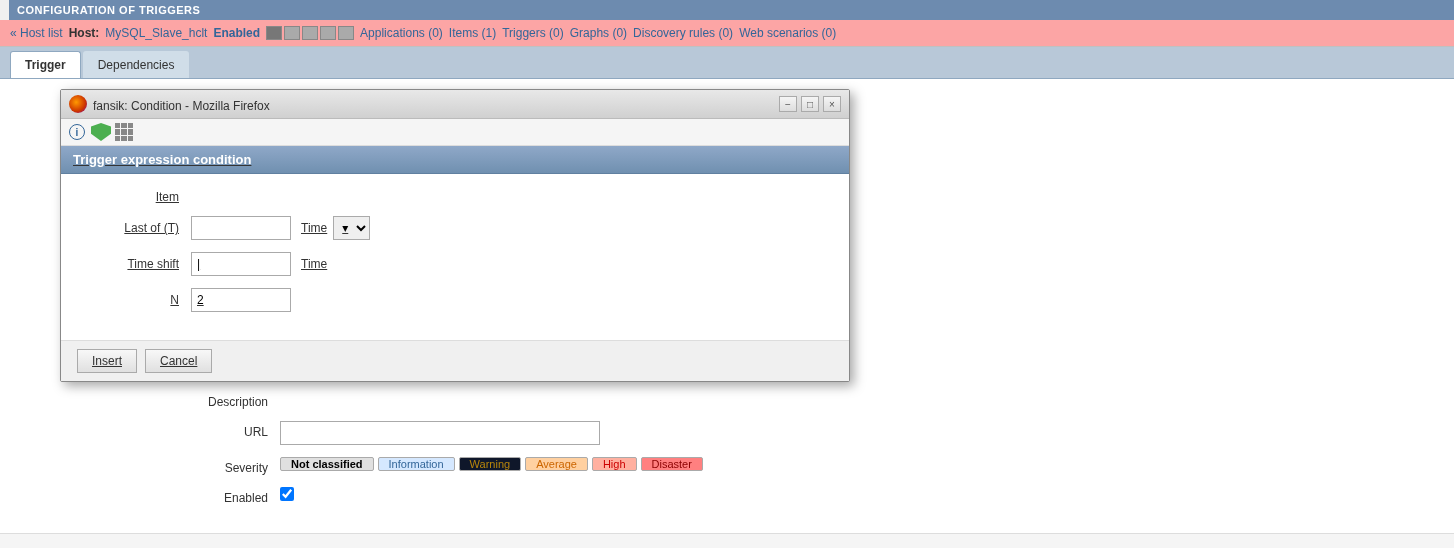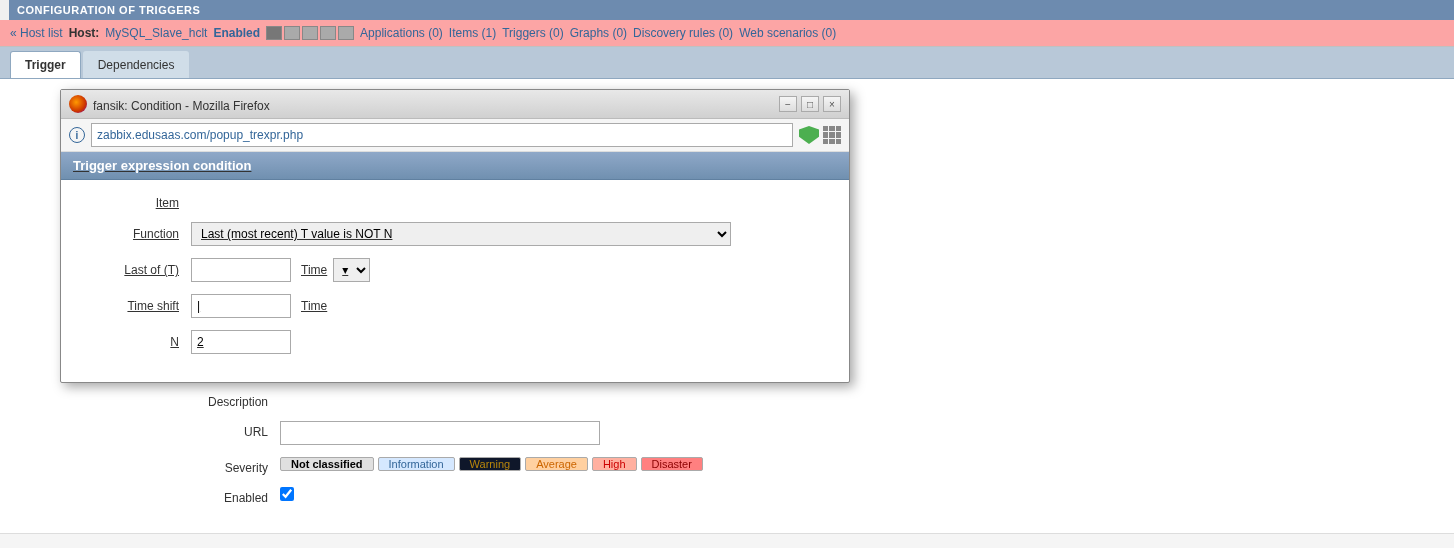--- a/index.html
+++ b/index.html
@@ -374,21 +374,20 @@
       </div>
       <div class="popup-titlebar-controls">
         <button class="titlebar-btn">−</button>
         <button class="titlebar-btn">□</button>
         <button class="titlebar-btn">×</button>
       </div>
     </div>
 
     <div class="popup-urlbar">
       <div class="url-info-icon">i</div>
-      <input type="text" class="url-input" value="zabbix.edusaas.com/popup_trexpr.php" style="">
       <div class="url-right-icons">
         <span class="shield-icon"></span>
         <div class="grid-icon">
           <span></span>
             <span></span>
             <span></span>
           <span></span>
             <span></span>
             <span></span>
           <span></span>
@@ -400,28 +399,20 @@
 
     <div class="popup-content">
       <div class="popup-section-title">Trigger expression condition</div>
 
       <div class="popup-form">
 
         <div class="popup-form-row">
           <div class="popup-form-label">Item</div>
         </div>
 
-        <div class="popup-form-row">
-          <div class="popup-form-label">Function</div>
-          <div class="popup-form-control">
-            <select class="popup-select">
-              <option>Last (most recent) T value is NOT N</option>
-            </select>
-          </div>
-        </div>
 
         <div class="popup-form-row">
           <div class="popup-form-label">Last of (T)</div>
           <div class="popup-form-control">
             <input type="text" class="popup-text-input" value="" style="">
             <span class="time-label">Time</span>
             <select class="time-dropdown">
               <option>▾</option>
             </select>
           </div>
@@ -436,20 +427,24 @@
         </div>
 
         <div class="popup-form-row">
           <div class="popup-form-label">N</div>
           <div class="popup-form-control">
             <input type="text" class="popup-text-input" value="2" style="">
           </div>
         </div>
       </div>
 
+      <div class="popup-footer">
+        <button class="popup-btn">Insert</button>
+        <button class="popup-btn">Cancel</button>
+      </div>
     </div>
   </div>
 
   <div style="height:200px;"></div>
 
   <div class="form-row">
     <div class="form-label">Multiple PROBLEM events generation</div>
     <div class="form-control">
     </div>
   </div>

